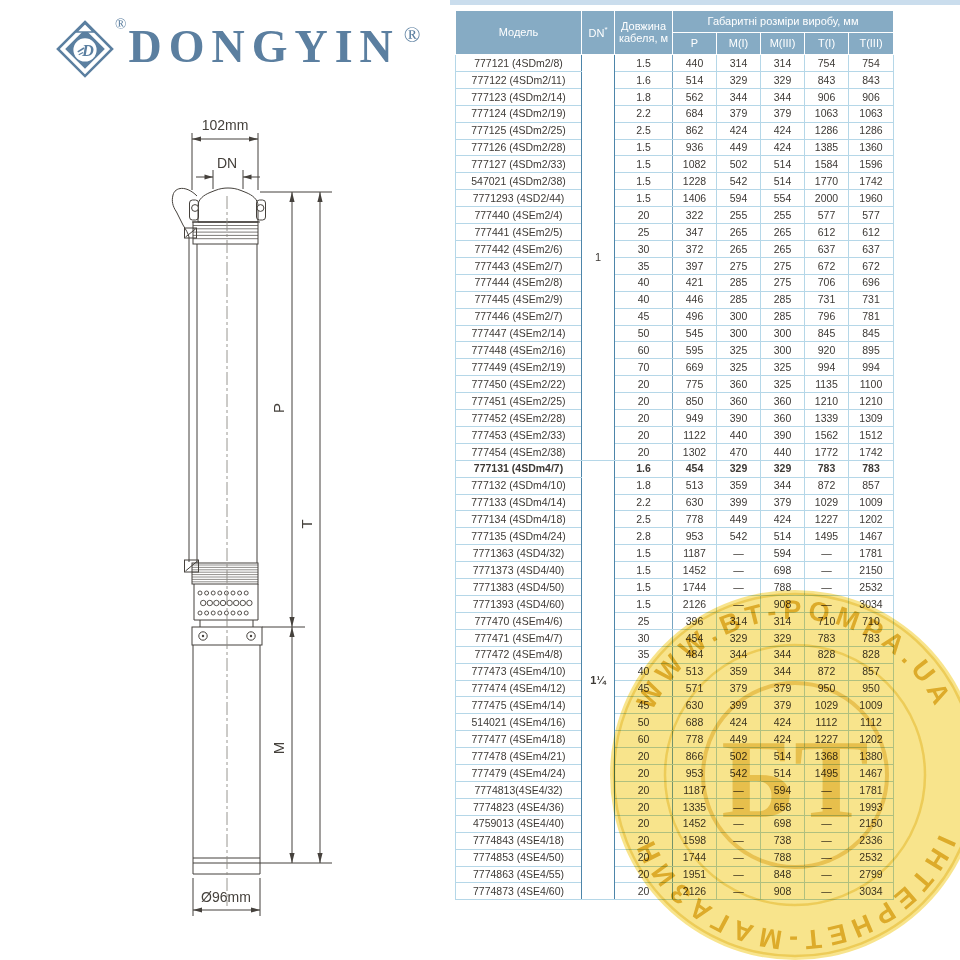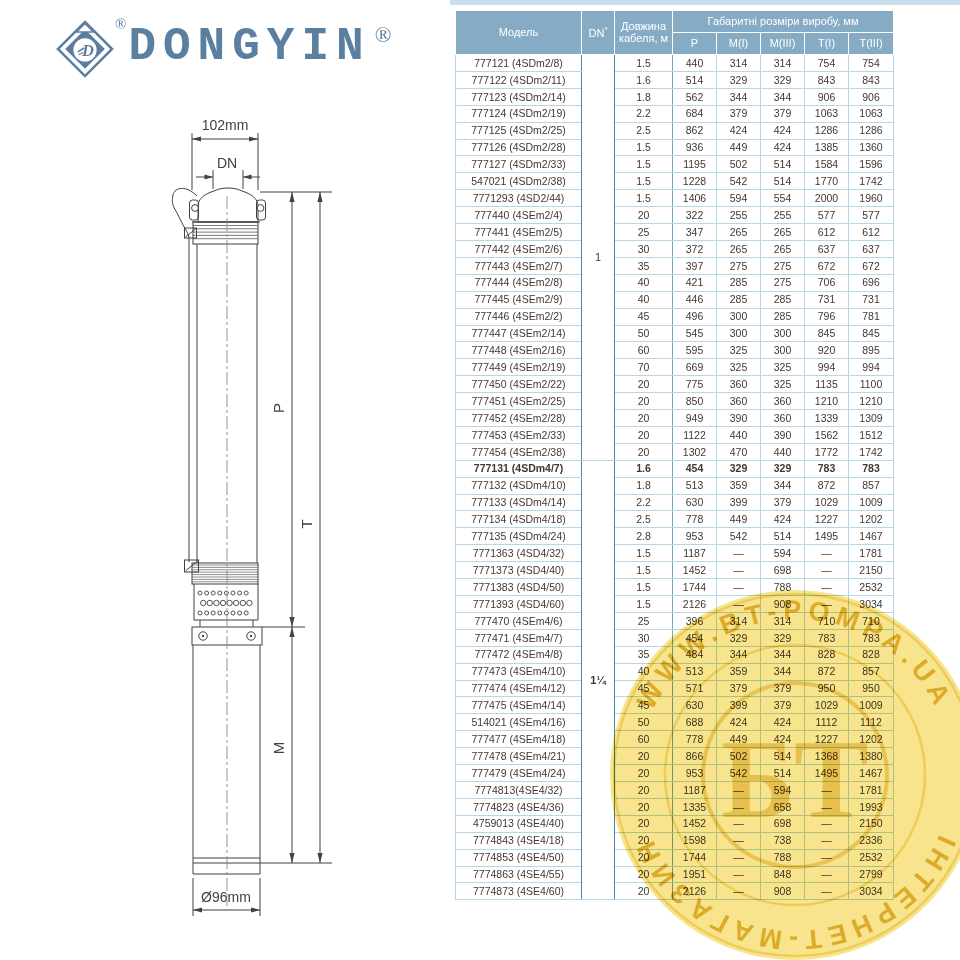--- a/index.html
+++ b/index.html
@@ -10,21 +10,21 @@
     color:#3d3935;
   }
   
   .top-strip{position:absolute;left:450px;top:0;width:510px;height:5px;background:#cadded;}
 
   
   .logo{position:absolute;left:56px;top:14px;display:flex;align-items:flex-start;}
   .logo .mark{width:58px;height:58px;margin-top:6px;}
   .logo .reg-small{font-size:15px;color:#5b7fa0;margin:2px 2px 0 1px;font-family:"Liberation Serif",serif;}
   .logo .word{
-    font-family:Liberation Mono, monospace;font-weight:bold;font-size:46px;line-height:1;
+    font-family:Liberation Serif, serif;font-weight:bold;font-size:46px;line-height:1;
     color:#5b7fa0;letter-spacing:7px;margin-top:10px;text-align:center;
   }
   .logo .reg-big{font-size:22px;color:#5b7fa0;margin:8px 0 0 4px;font-family:"Liberation Serif",serif;}
 
   
   .diagram{position:absolute;left:0;top:0;width:450px;height:960px;}
 
   
   .spec-table{position:absolute;left:455px;top:10px;width:438px;}
   table{border-collapse:collapse;table-layout:fixed;width:438px;border:1.5px solid #4d85a9;}
@@ -281,21 +281,21 @@
           <td data-name="cable-cell">1.5</td>
           <td data-name="p-cell">936</td>
           <td data-name="m1-cell">449</td>
           <td data-name="m3-cell">424</td>
           <td data-name="t1-cell">1385</td>
           <td data-name="t3-cell">1360</td>
         </tr>
         <tr data-name="table-row">
           <td class="model" data-name="model-cell">777127 (4SDm2/33)</td>
           <td data-name="cable-cell">1.5</td>
-          <td data-name="p-cell">1195</td>
+          <td data-name="p-cell">1082</td>
           <td data-name="m1-cell">502</td>
           <td data-name="m3-cell">514</td>
           <td data-name="t1-cell">1584</td>
           <td data-name="t3-cell">1596</td>
         </tr>
         <tr data-name="table-row">
           <td class="model" data-name="model-cell">547021 (4SDm2/38)</td>
           <td data-name="cable-cell">1.5</td>
           <td data-name="p-cell">1228</td>
           <td data-name="m1-cell">542</td>
@@ -360,21 +360,21 @@
         <tr data-name="table-row">
           <td class="model" data-name="model-cell">777445 (4SEm2/9)</td>
           <td data-name="cable-cell">40</td>
           <td data-name="p-cell">446</td>
           <td data-name="m1-cell">285</td>
           <td data-name="m3-cell">285</td>
           <td data-name="t1-cell">731</td>
           <td data-name="t3-cell">731</td>
         </tr>
         <tr data-name="table-row">
-          <td class="model" data-name="model-cell">777446 (4SEm2/2)</td>
+          <td class="model" data-name="model-cell">777446 (4SEm2/7)</td>
           <td data-name="cable-cell">45</td>
           <td data-name="p-cell">496</td>
           <td data-name="m1-cell">300</td>
           <td data-name="m3-cell">285</td>
           <td data-name="t1-cell">796</td>
           <td data-name="t3-cell">781</td>
         </tr>
         <tr data-name="table-row">
           <td class="model" data-name="model-cell">777447 (4SEm2/14)</td>
           <td data-name="cable-cell">50</td>

